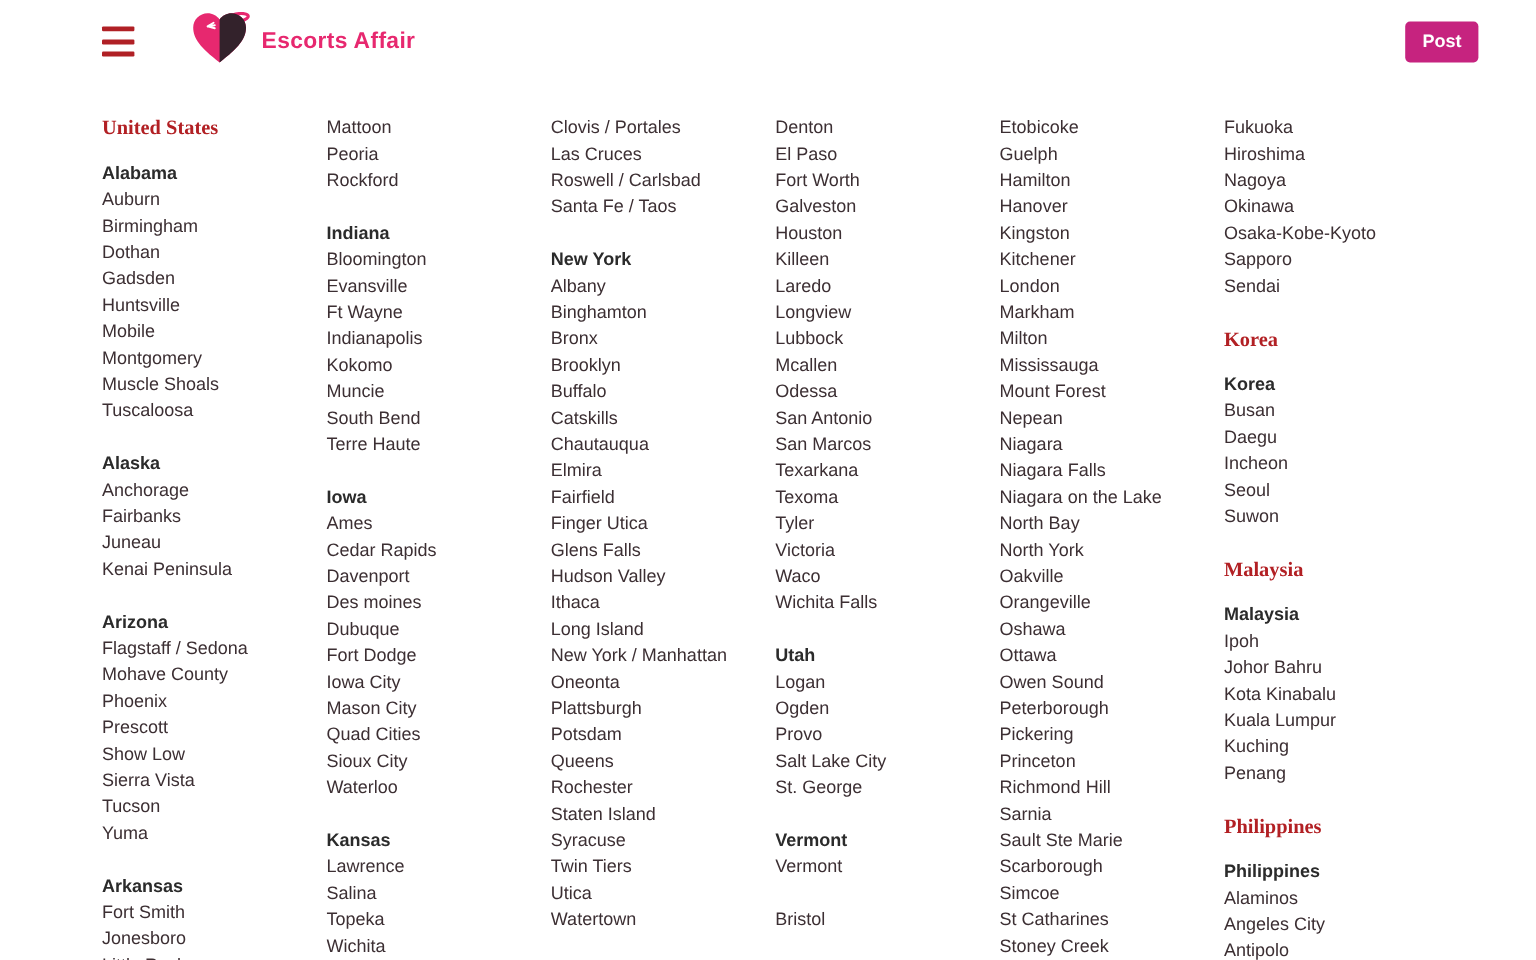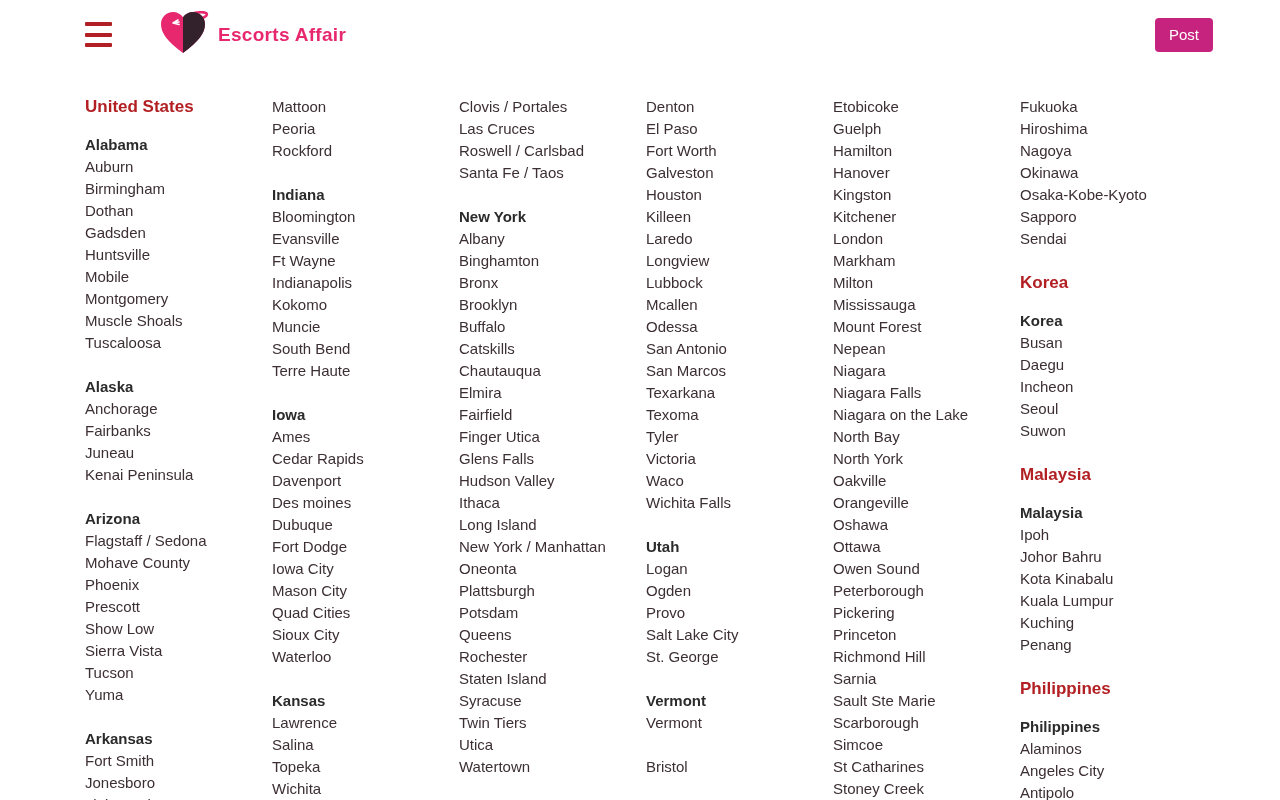--- a/index.html
+++ b/index.html
@@ -13,48 +13,49 @@
   }
   *{box-sizing:border-box;}
   html,body{margin:0;padding:0;}
   body{
     width:1280px;height:800px;overflow:hidden;background:#ffffff;
     font-family:"Liberation Sans",sans-serif;
   }
   
   .topbar{
     display:flex;align-items:center;
-    padding:17px 67px 0 85px;height:52px;
+    padding:17px 48px 0 85px;height:52px;
   }
   .burger{
     width:27px;height:25px;display:flex;flex-direction:column;
     justify-content:space-between;cursor:pointer;flex:none;
   }
   .burger span{display:block;height:4px;background:var(--header-red);border-radius:1px;}
   .brand{display:flex;align-items:center;gap:7px;margin-left:47px;cursor:pointer;text-decoration:none;}
   .brand-name{
     font-size:19px;font-weight:bold;color:var(--accent-pink);
     letter-spacing:.3px;white-space:nowrap;
   }
   .post-btn{
     margin-left:auto;background:var(--accent-magenta);color:#ffffff;
     border:none;border-radius:4px;font-size:15px;line-height:1;
     padding:0 14px;height:34px;cursor:pointer;
     font-family:"Liberation Sans",sans-serif;
+    font-weight:bold;
   }
   
   main{padding:44px 75px 0 85px;}
   .cols{display:grid;grid-template-columns:repeat(6,187px);align-items:start;}
   .col{min-width:0;}
   .col .group + .group{margin-top:22px;}
   .row{
     height:22px;line-height:22px;font-size:15px;color:var(--city-text);
     white-space:nowrap;overflow:hidden;cursor:pointer;
   }
-  .row.country{color:var(--country-red);font-weight:bold;font-size:17px;}
+  .row.country{color:var(--country-red);font-weight:bold;font-size:17px;font-family:Liberation Serif, serif;}
   .row.state{color:var(--state-dark);font-weight:bold;font-size:15px;margin-top:16px;}
 </style>
 </head>
 <body>
 
 <header class="topbar">
   <div class="burger">
     <span></span>
     <span></span>
     <span></span>

